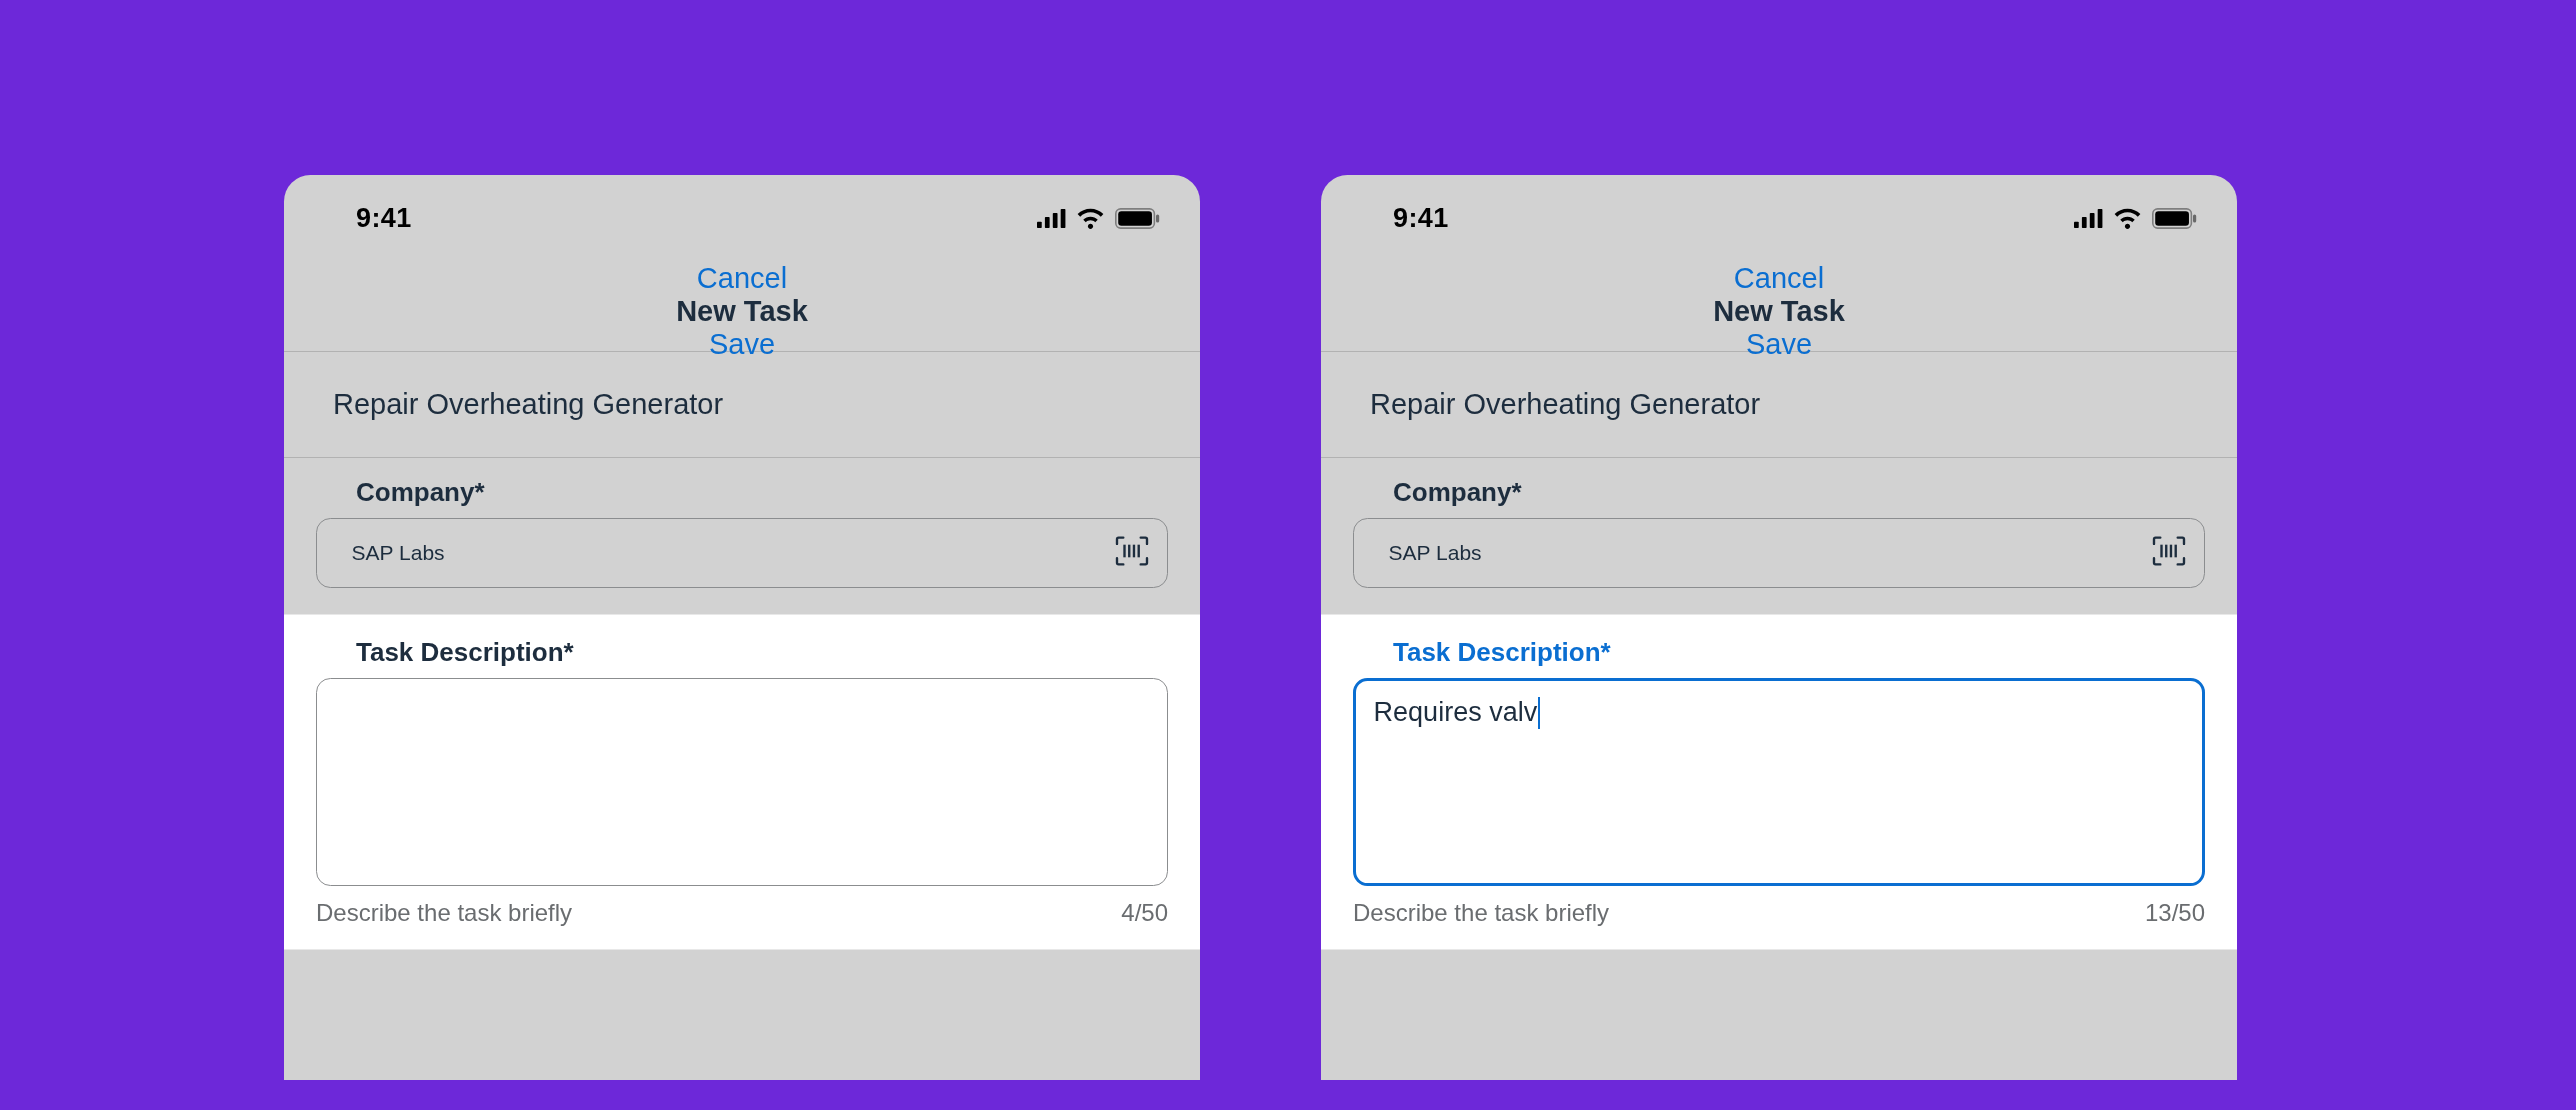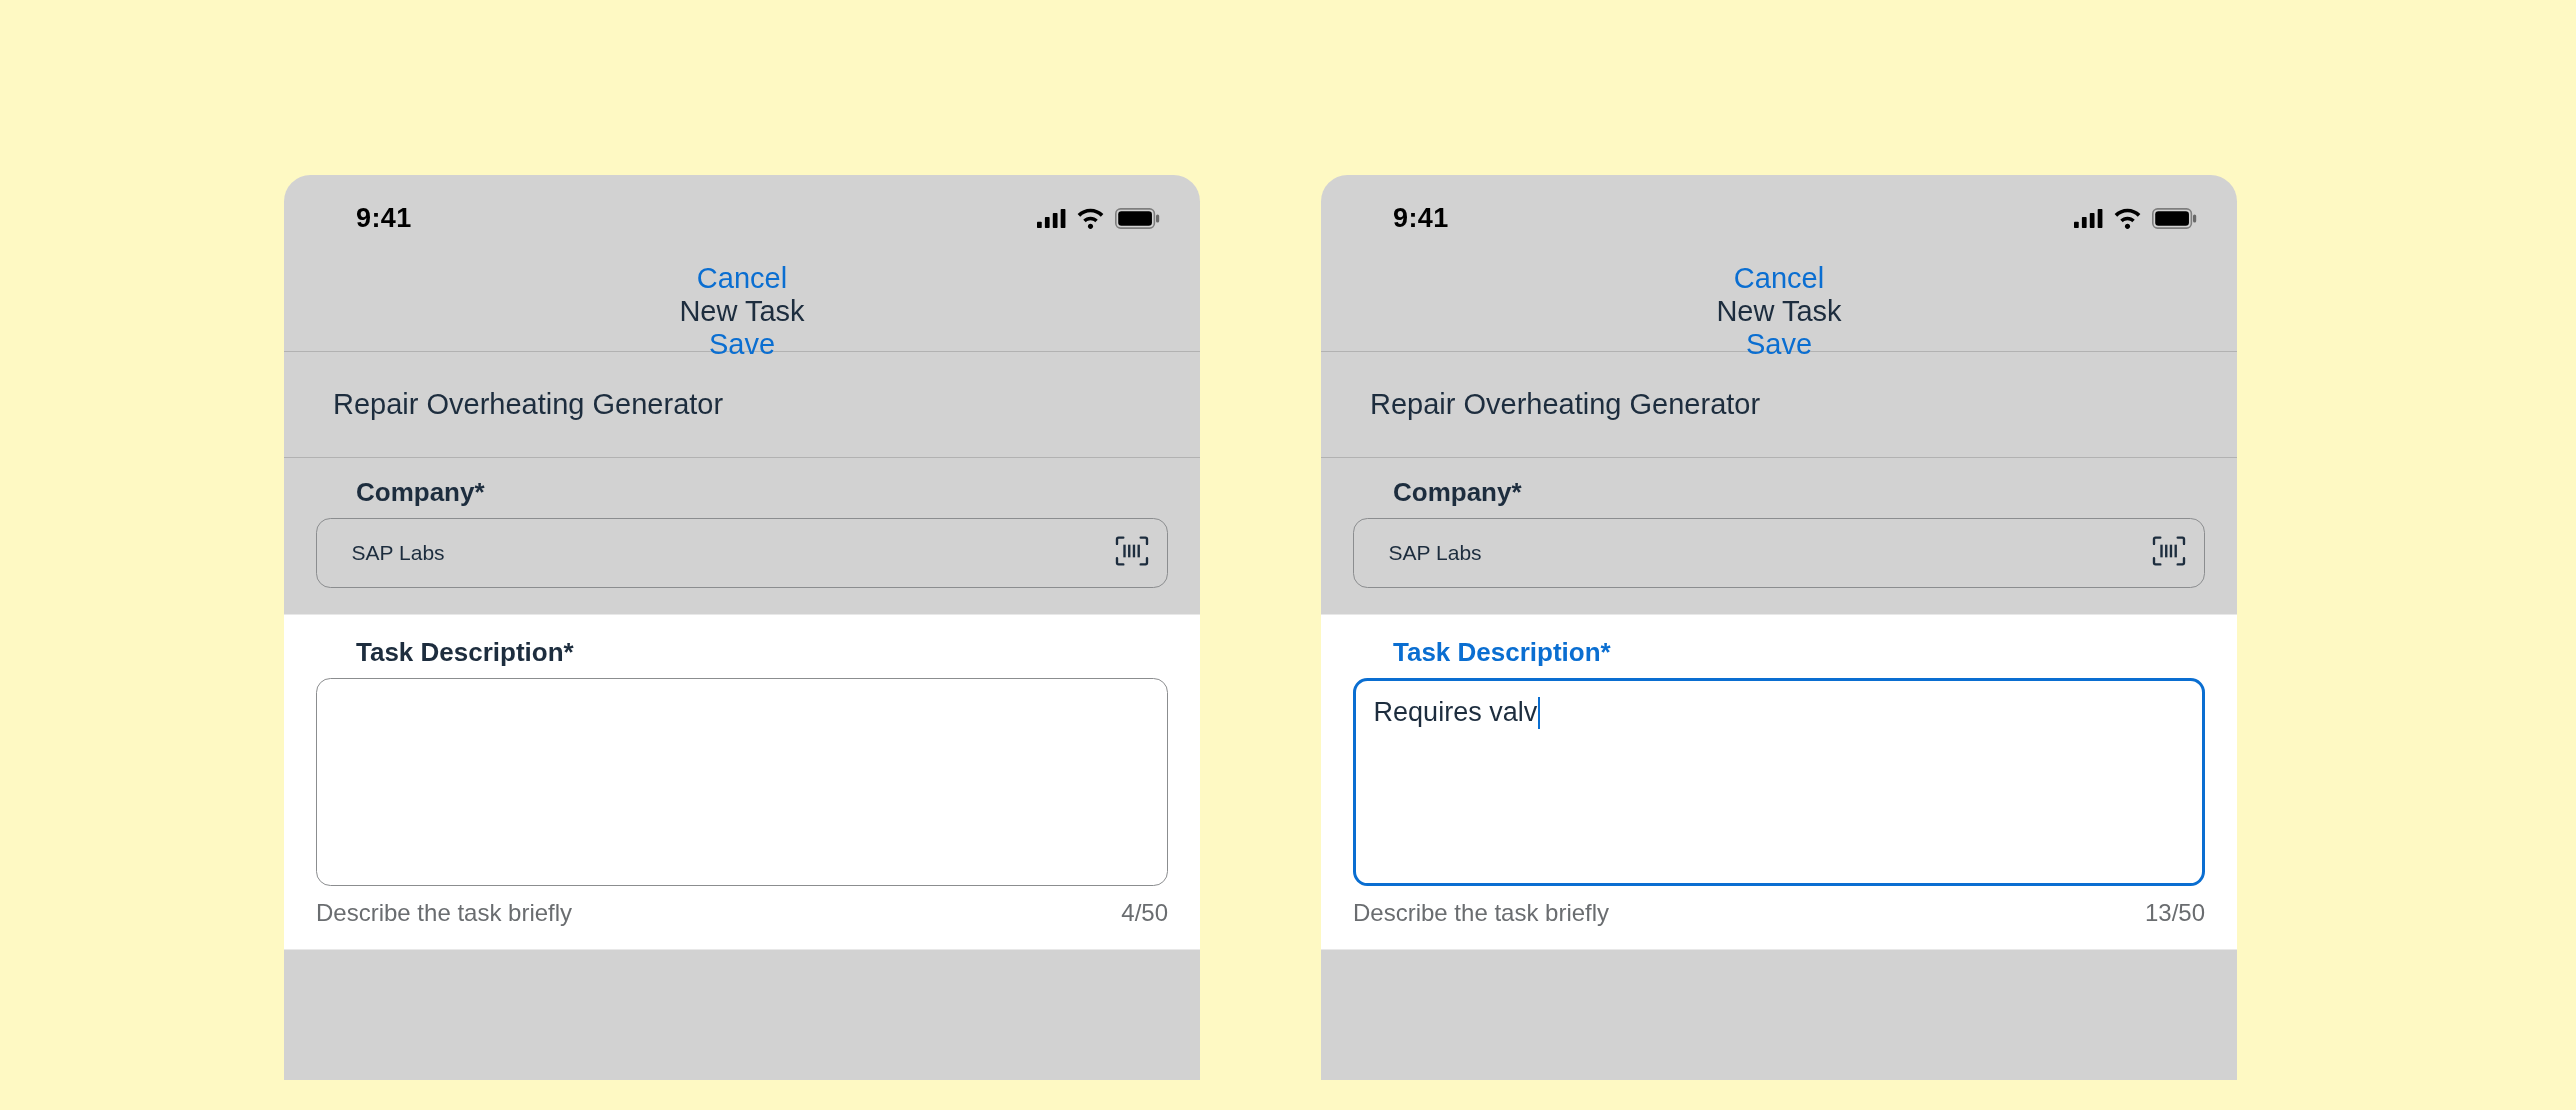--- a/index.html
+++ b/index.html
@@ -7,21 +7,21 @@
     width: 100%;
     height: 100%;
     background: #f3f5f7;
     font-family: -apple-system, BlinkMacSystemFont, "Segoe UI", Arial, sans-serif;
     color: #1d2d3e;
   }
   .canvas {
     width: 2576px;
     height: 1110px;
     position: relative;
-    background: #fef9c3;
+    background: #6d28d9;
   }
   .phone {
     position: absolute;
     top: 175px;
     width: 916px;
     height: 905px;
     background: #d2d2d2;
     border-radius: 26.4px 26.4px 0 0;
     overflow: hidden;
   }
@@ -57,21 +57,21 @@
     border-bottom: 0.8px solid #b2b2b2;
     flex-direction: column;
   }
   .nav-cancel, .nav-save {
     font-size: 29px;
     font-weight: 400;
     color: #0a6ed1;
   }
   .nav-title {
     font-size: 29px;
-    font-weight: 400;
+    font-weight: 700;
     color: #1d2d3e;
   }
 
   .section-title {
     height: 106px;
     display: flex;
     align-items: center;
     padding: 0 49px;
     font-size: 29px;
     font-weight: 400;

